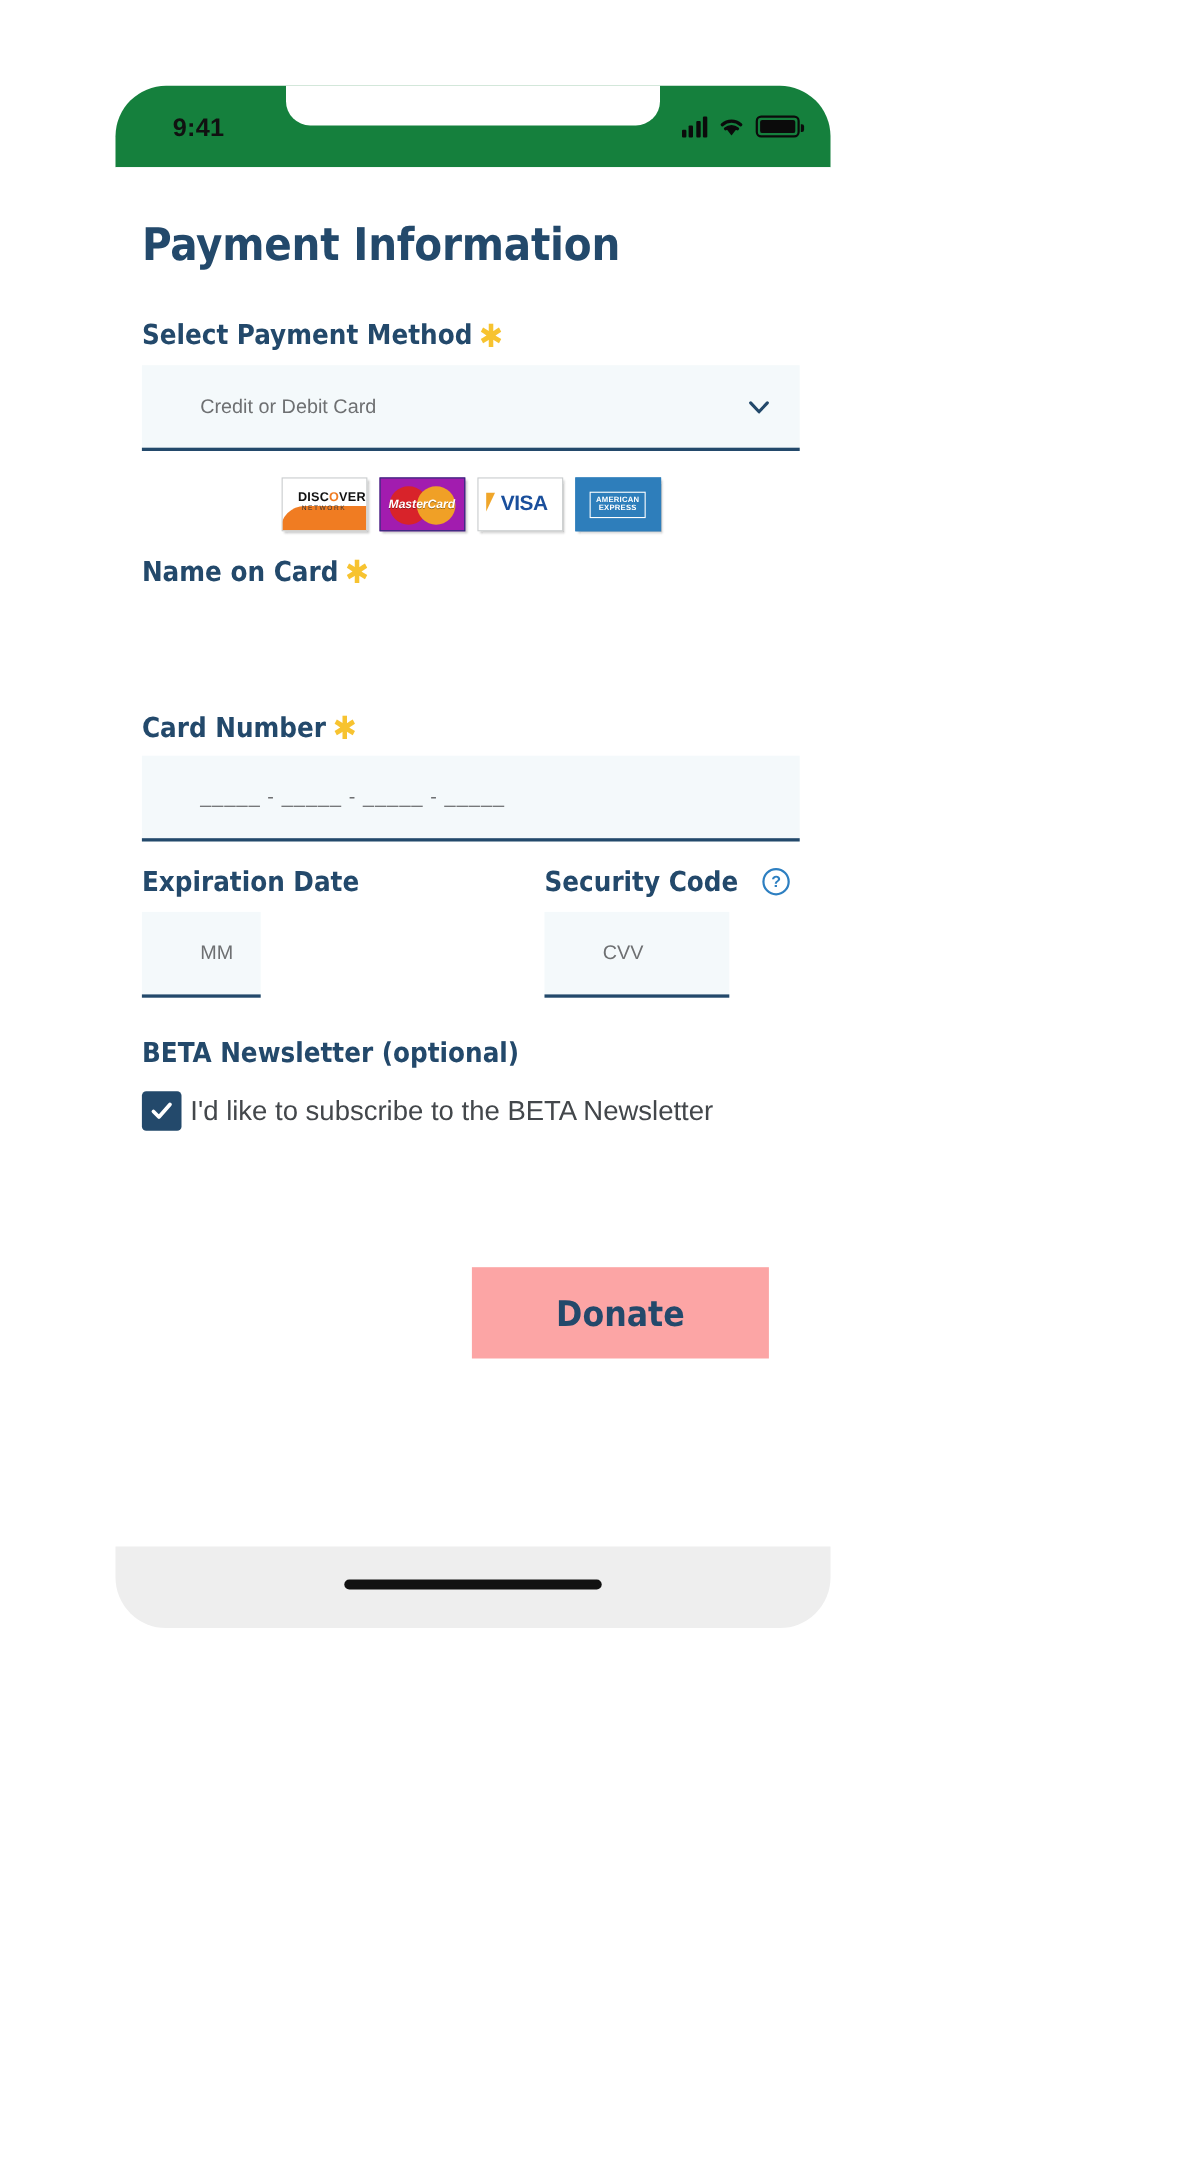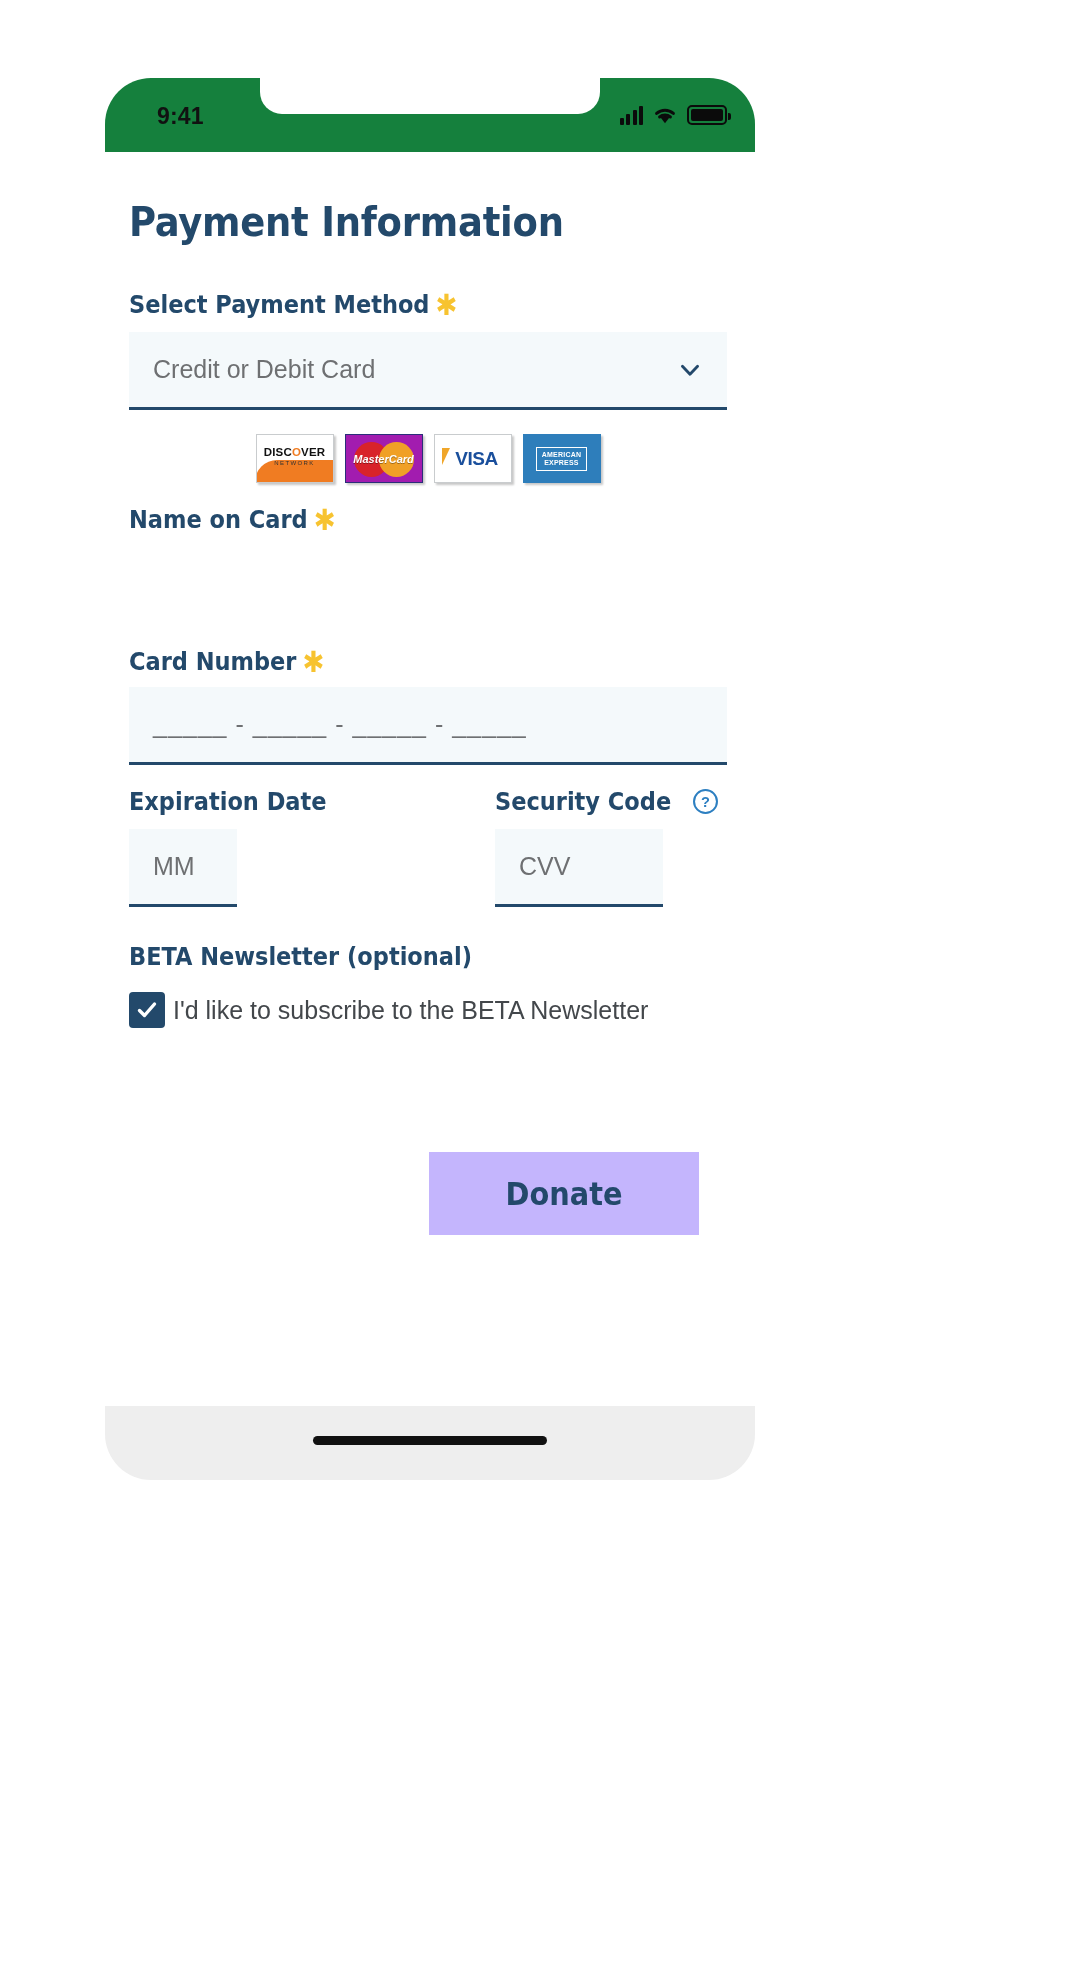--- a/index.html
+++ b/index.html
@@ -119,24 +119,25 @@
   .input-box {
     background: #f4f9fb;
     border: none;
     border-bottom: 3px solid #23496b;
     height: 78px;
     display: flex;
     align-items: center;
     padding: 0 24px;
   }
   .input-box .ph {
-    font-size: 25px;
+    font-size: 18px;
     color: #6e7072;
     font-family: "Liberation Sans", sans-serif;
     font-weight: 300;
+    margin-left: 29px;
   }
 
   
   #sel-label { position: absolute; left: 24px; top: 136px; }
   #select-box {
     position: absolute;
     left: 24px; top: 180px;
     width: 598px;
   }
   #chevron {
@@ -161,21 +162,21 @@
     box-shadow: 2px 2px 2px rgba(0,0,0,.22);
     position: relative;
     overflow: hidden;
     display: flex;
     align-items: center;
     justify-content: center;
   }
   
   .lg-discover .d-txt {
     position: absolute; top: 11px; left: 0; right: 0;
-    text-align: center;
+    text-align: right;
     font-size: 11.5px; font-weight: bold; color: #111;
     letter-spacing: .2px;
   }
   .lg-discover .d-o { color: #f07c22; }
   .lg-discover .d-sub {
     position: absolute; top: 25px; left: 0; right: 0;
     text-align: center;
     font-size: 6px; color: #333; letter-spacing: 1.4px;
   }
   .lg-discover .d-swoosh {
@@ -258,21 +259,21 @@
     font-family: "Liberation Sans", sans-serif;
     font-weight: 300;
     white-space: nowrap;
   }
 
   
   #donate-btn {
     position: absolute;
     left: 324px; top: 1000px;
     width: 270px; height: 83px;
-    background: #c4b5fd;
+    background: #fca5a5;
     border: none;
     cursor: pointer;
     font-family: "DejaVu Sans Condensed", "Liberation Sans Narrow", "Liberation Sans", sans-serif;
     font-size: 32px;
     font-weight: bold;
     font-stretch: condensed;
     color: #23496b;
   }
 
   

